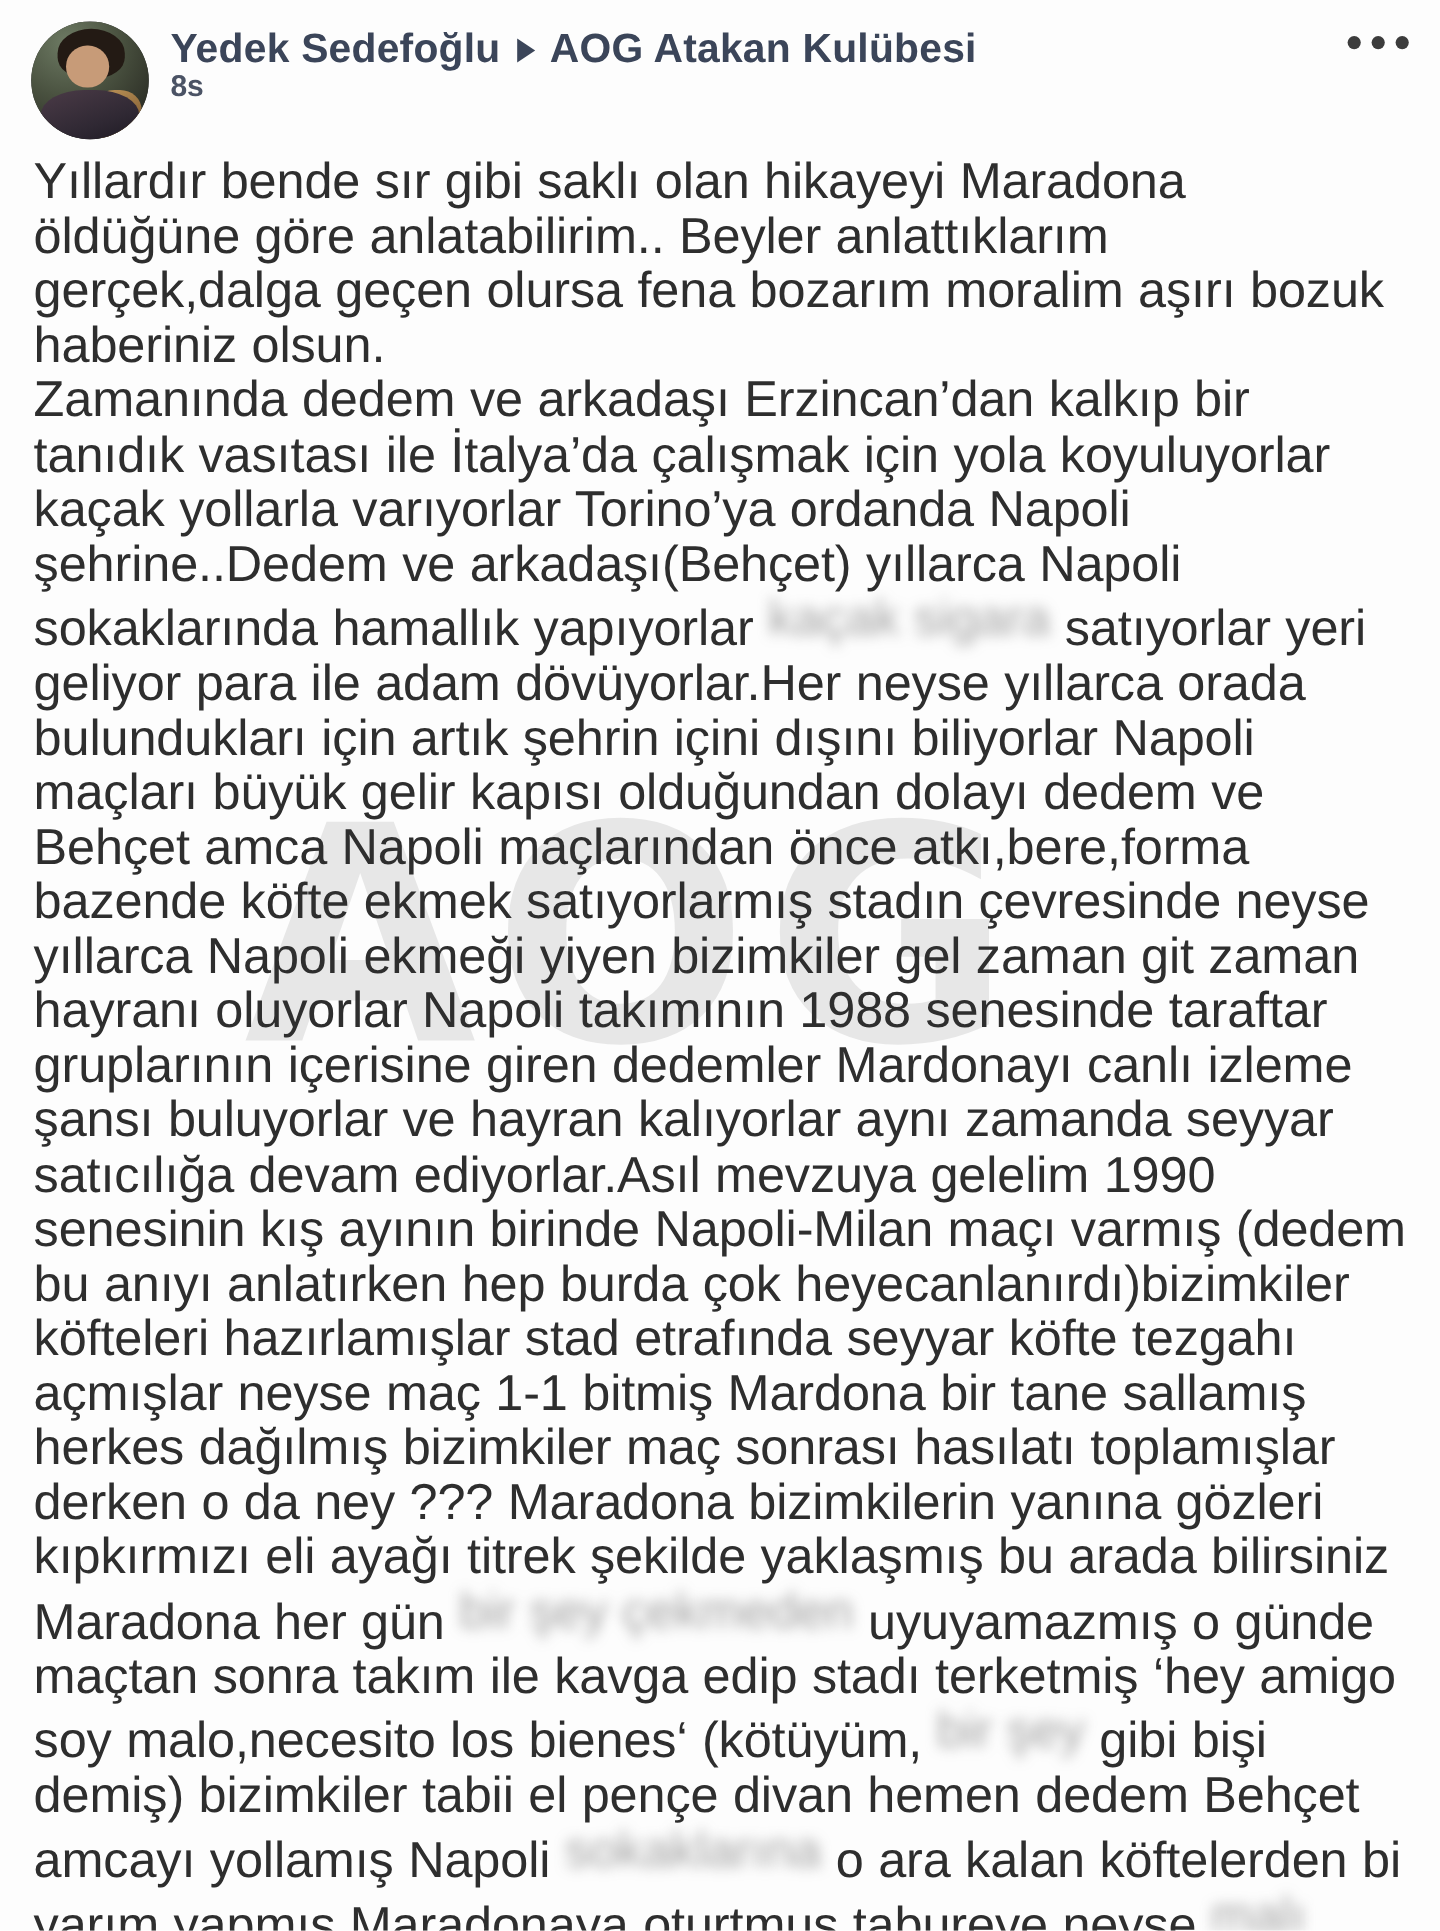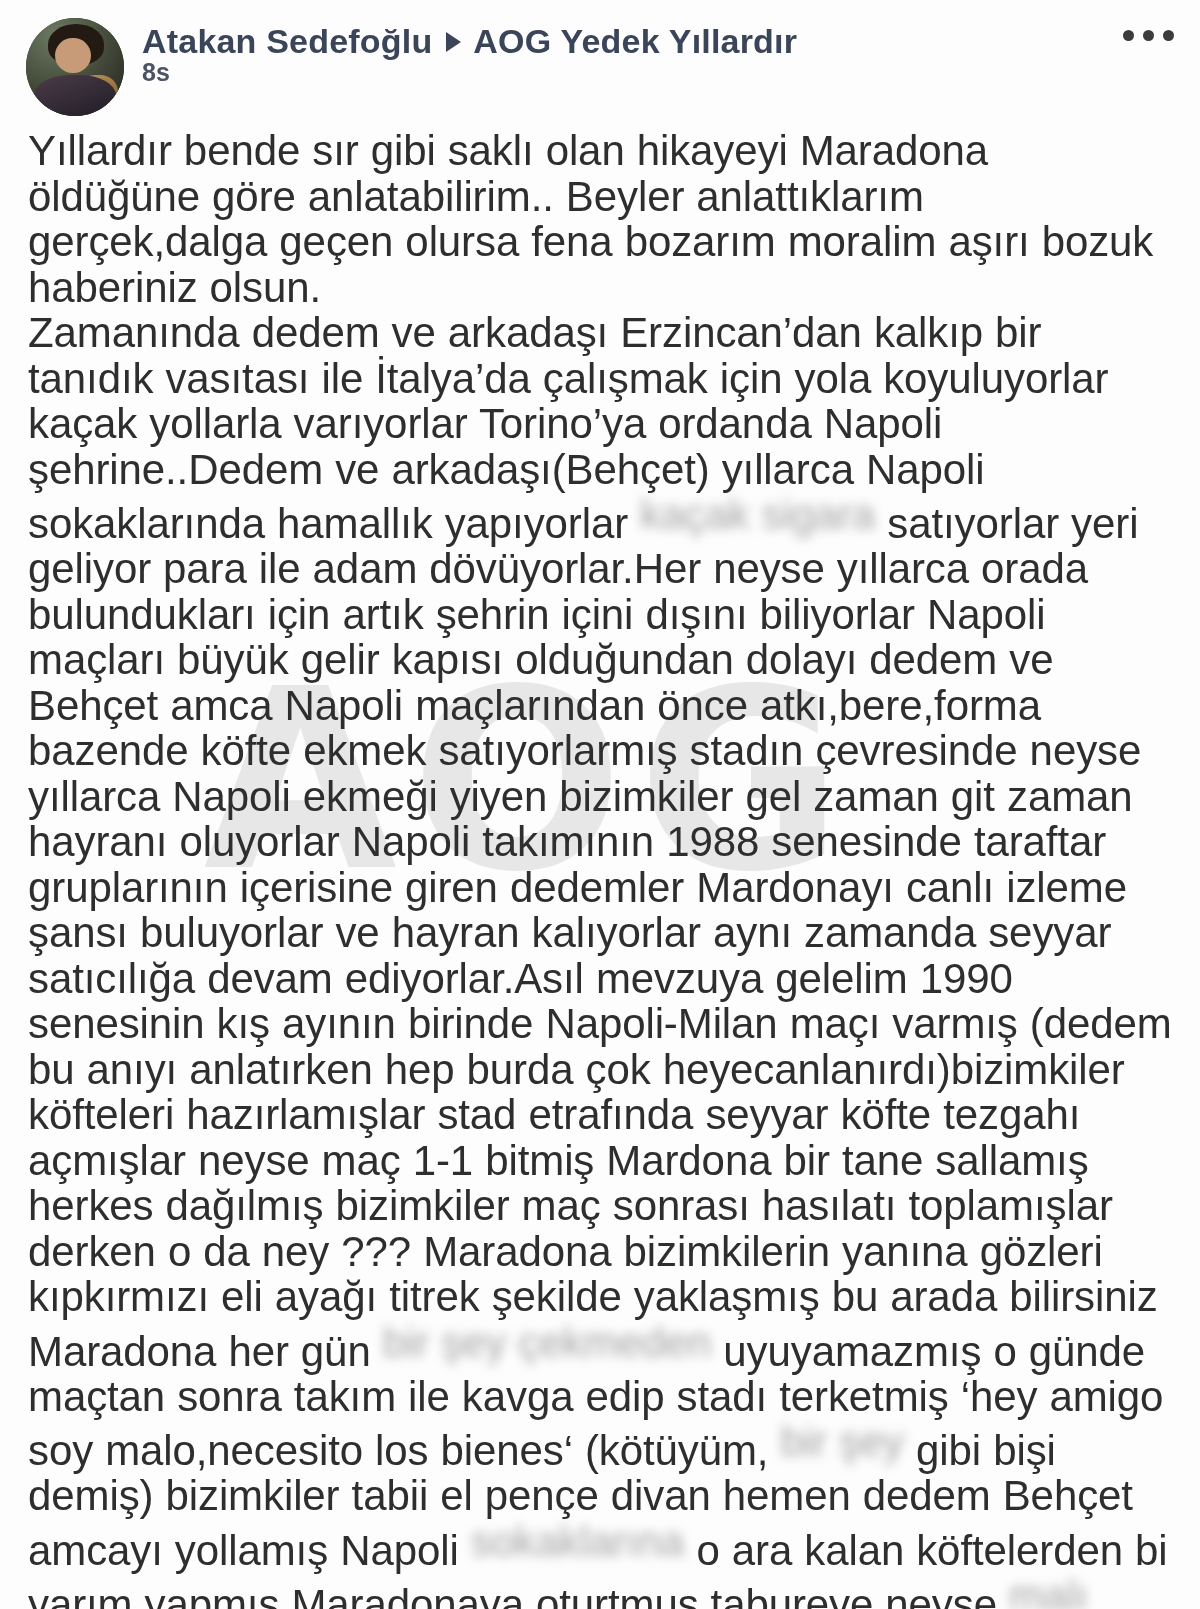--- a/index.html
+++ b/index.html
@@ -201,23 +201,23 @@
     <div class="avatar">
       <div class="av-sky"></div>
       <div class="av-hair"></div>
       <div class="av-face"></div>
       <div class="av-dog"></div>
       <div class="av-body"></div>
     </div>
 
     <div class="header-text">
       <div class="name-line">
-        <span class="author-name">Atakan Sedefoğlu</span>
+        <span class="author-name">Yedek Sedefoğlu</span>
         <span class="arrow-icon"></span>
-        <span class="group-name">AOG Yedek Yıllardır</span>
+        <span class="group-name">AOG Atakan Kulübesi</span>
       </div>
       <div class="timestamp">8s</div>
     </div>
 
     <div class="menu-dots">
       <span></span>
       <span></span>
       <span></span>
     </div>
 

